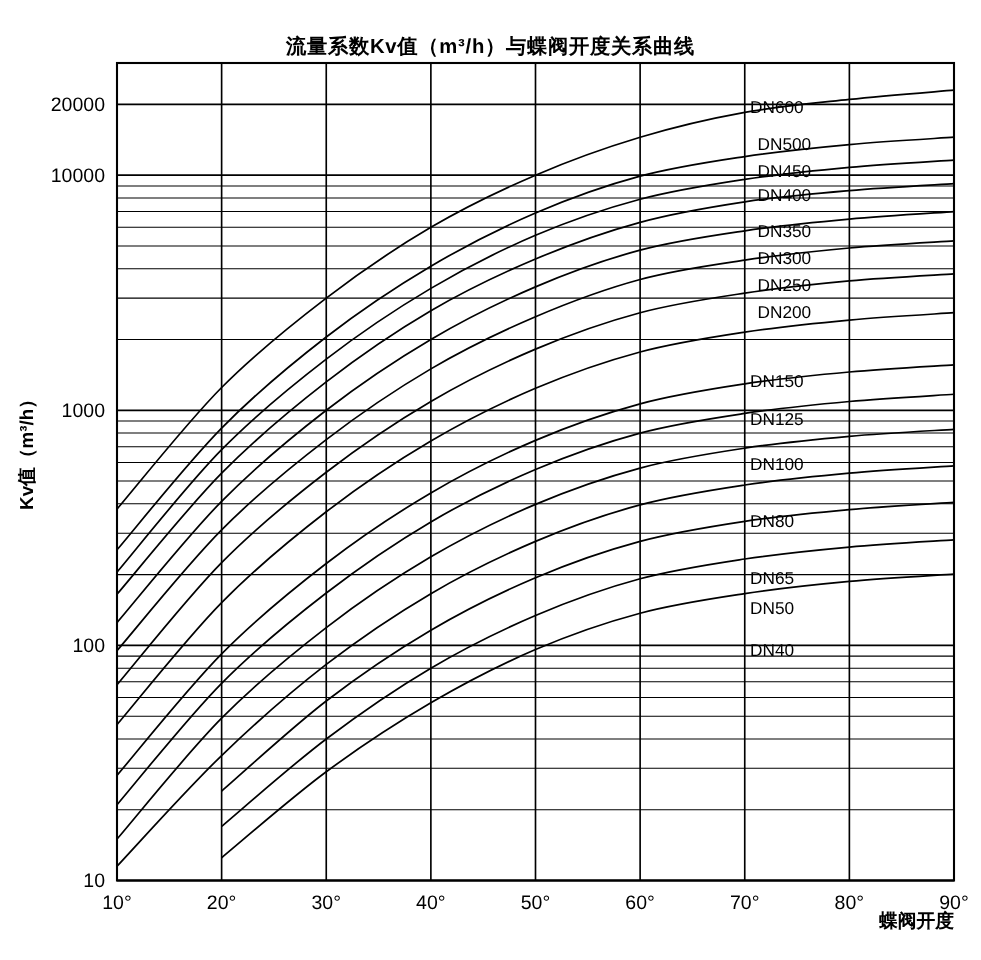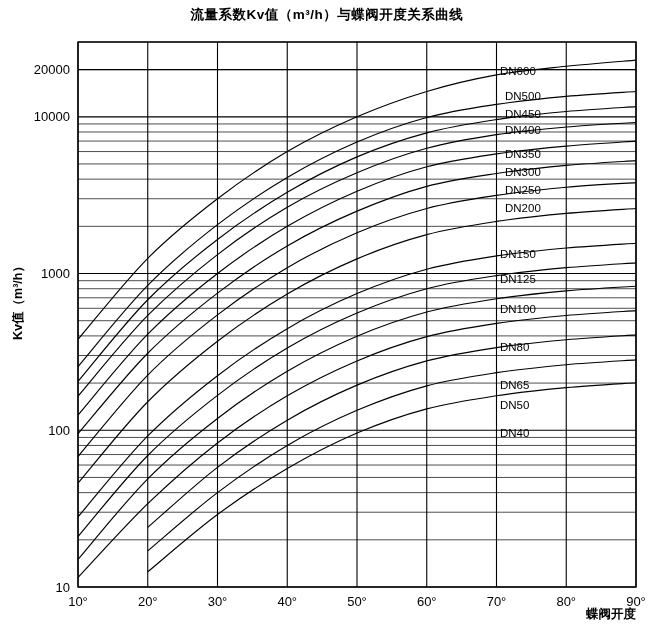--- a/index.html
+++ b/index.html
@@ -2,21 +2,21 @@
 <html><head>
 <meta charset="utf-8">
 <style>
   html,body{margin:0;padding:0;}
   body{
     width:654px;height:640px;background:#ffffff;
     font-family:"Liberation Sans", sans-serif;
     color:#000;overflow:hidden;position:relative;
   }
   #title{
-    position:absolute;left:0;top:6px;width:654px;text-align:center;
+    position:absolute;left:0;top:22px;width:654px;text-align:center;
     font-size:13.5px;font-weight:bold;letter-spacing:0.5px;
   }
   #plotwrap{position:absolute;left:0;top:0;width:654px;height:640px;}
   svg{display:block;}
   .axis-label{font-size:12.5px;font-weight:bold;}
   .tick{font-size:13px;}
   .curvelabel{font-size:11.5px;}
 </style>
 </head>
 <body>

